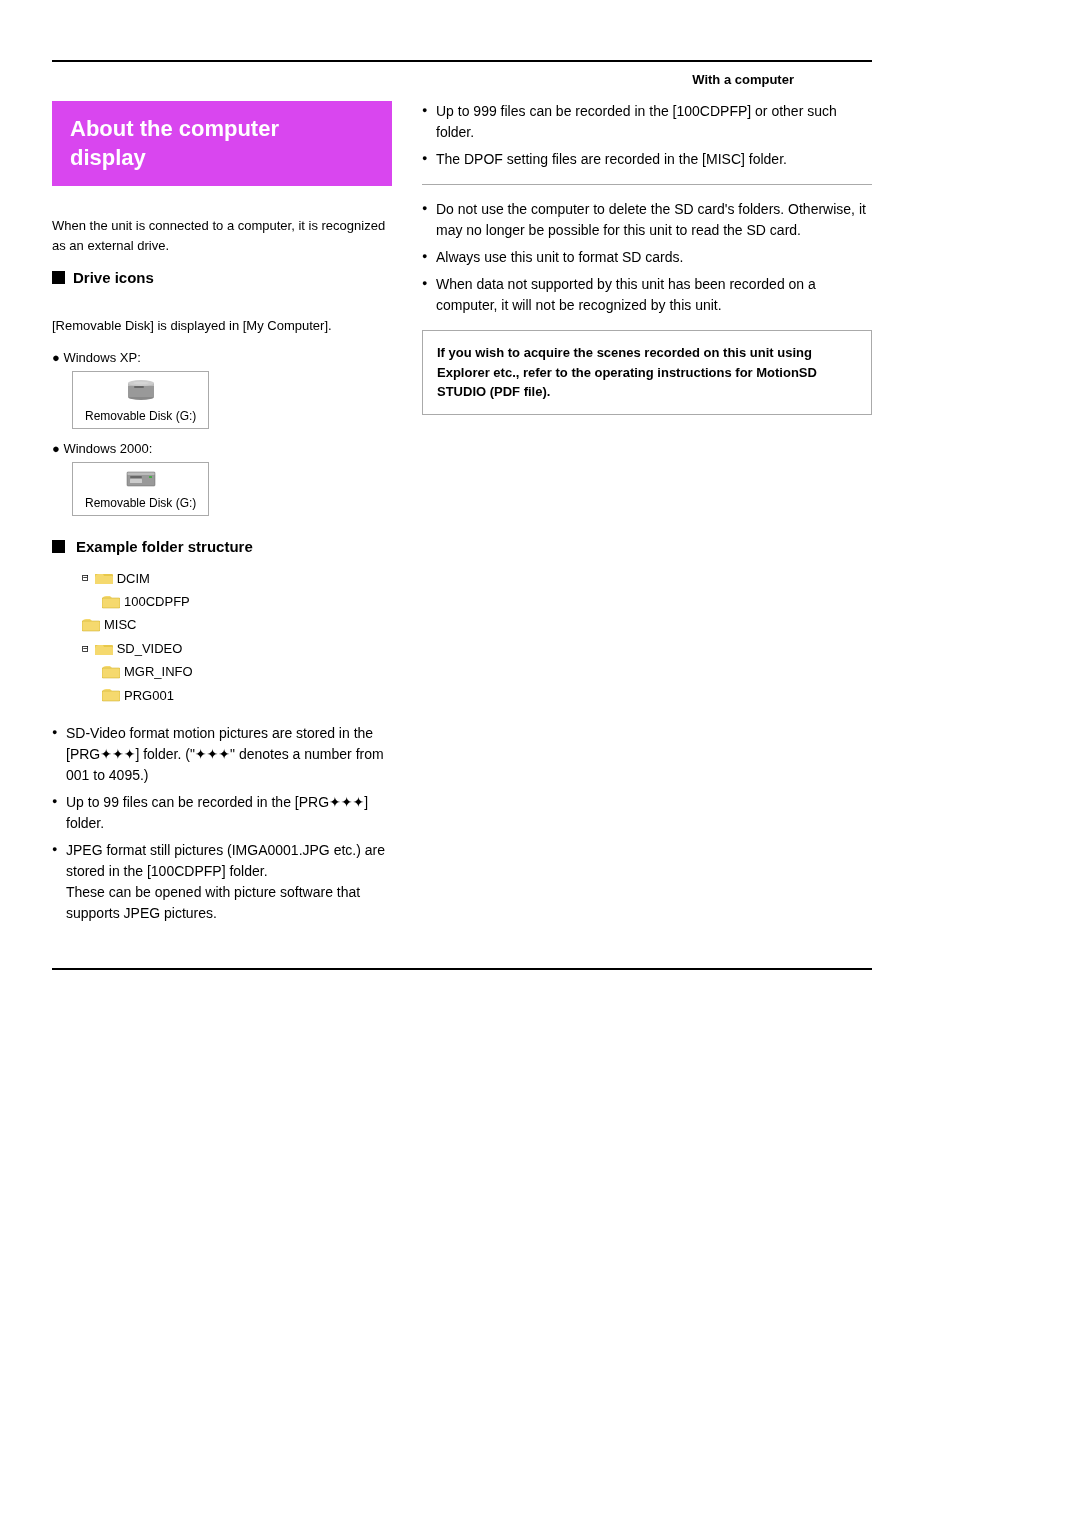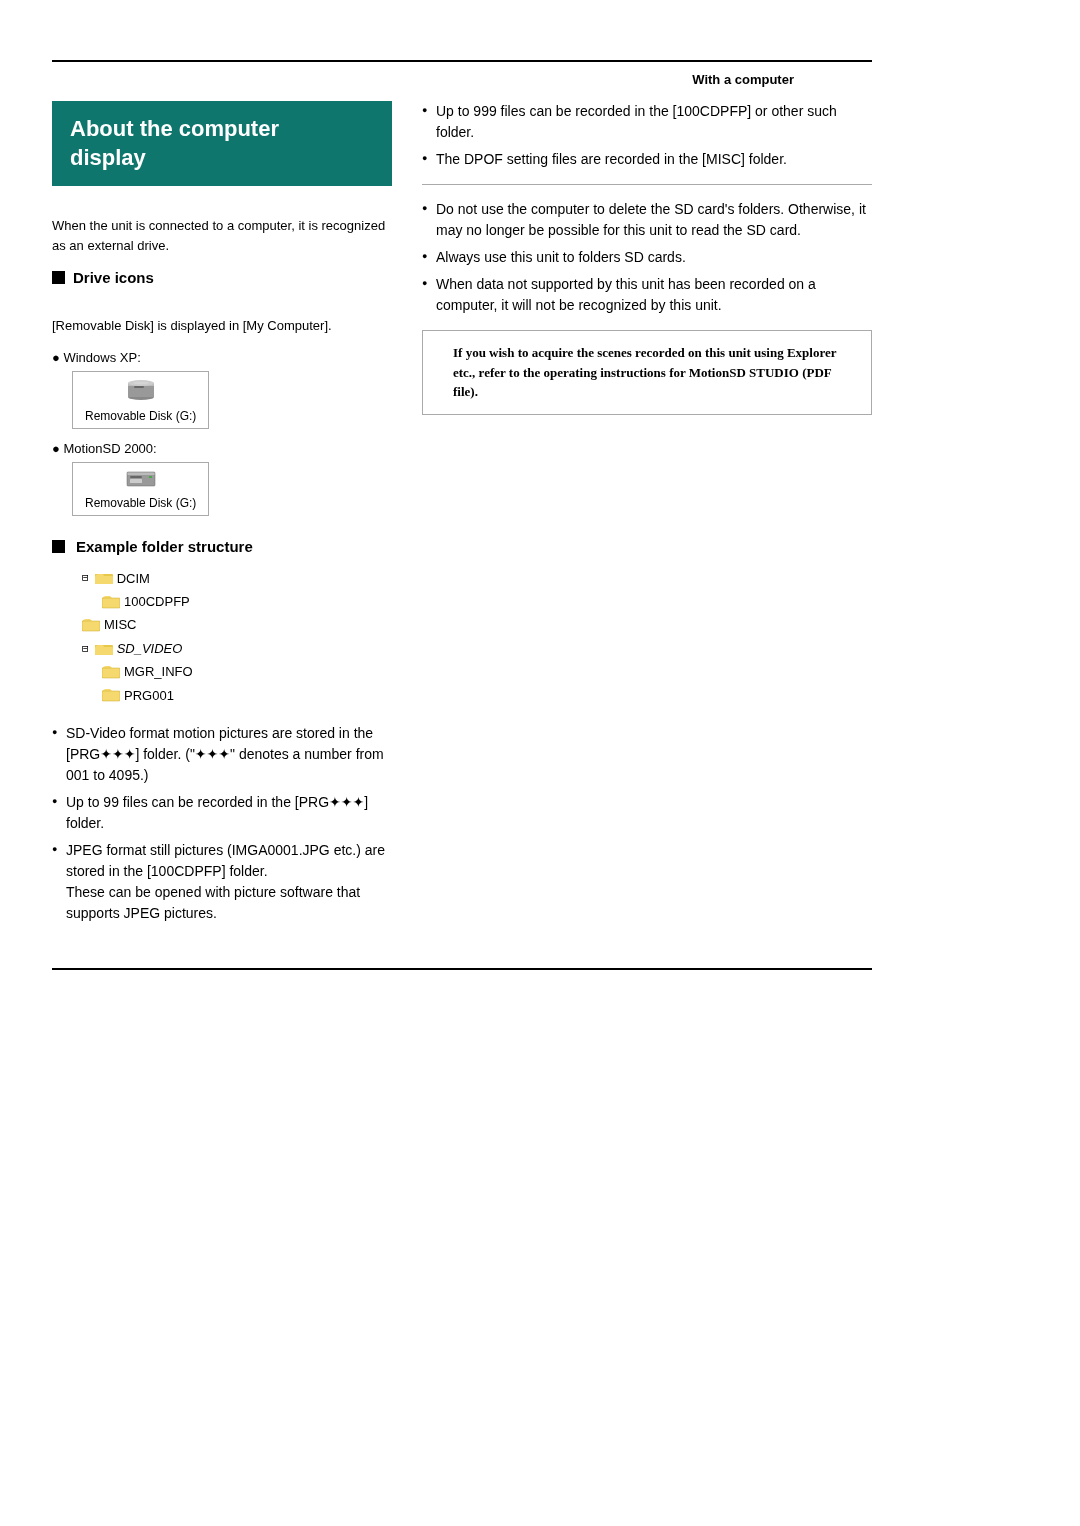--- a/index.html
+++ b/index.html
@@ -50,21 +50,21 @@
       flex: 0 0 340px;
     }
 
     .col-right {
       flex: 1;
     }
 
     
     .title-box {
       background-color: #1a1a2e;
-      background: #0f766e;
+      background: #d946ef;
       padding: 14px 18px 14px 18px;
       margin-bottom: 16px;
     }
 
     .title-box h1 {
       color: #fff;
       font-size: 22px;
       font-weight: bold;
       line-height: 1.3;
     }
@@ -156,24 +156,23 @@
 
     
     .divider-line {
       border-top: 1px solid #aaa;
       margin: 14px 0;
     }
 
     
     .info-box {
       border: 1px solid #aaa;
-      padding: 12px 30px;
+      padding: 12px 14px;
       font-size: 13px;
       line-height: 1.5;
-      font-family: Liberation Serif, serif;
     }
 
     .info-box strong {
       font-weight: bold;
     }
 
     
     .bottom-rule {
       width: 820px;
       margin: 30px auto 0 auto;
@@ -250,21 +249,21 @@
           <ellipse cx="15" cy="6" rx="13" ry="3" fill="#ccc"></ellipse>
 
           <rect x="8" y="9" width="10" height="2" fill="#666" rx="1"></rect>
 
           <ellipse cx="15" cy="6" rx="8" ry="1.5" fill="#ddd" opacity="0.5"></ellipse>
         </svg>
         <span style="font-size:12px;">Removable Disk (G:)</span>
       </div>
 
       
-      <p class="windows-label">● MotionSD 2000:</p>
+      <p class="windows-label">● Windows 2000:</p>
 
       
       <div class="drive-icon-box">
 
         <svg width="30" height="20" viewBox="0 0 30 20">
 
           <rect x="1" y="4" width="28" height="14" fill="#999" rx="1"></rect>
           <rect x="1" y="4" width="28" height="3" fill="#bbb" rx="1"></rect>
 
           <rect x="1" y="4" width="28" height="14" fill="none" stroke="#666" stroke-width="0.5" rx="1"></rect>
@@ -319,21 +318,21 @@
         </div>
 
         <div class="folder-row">
           <span style="font-size:11px;font-family:monospace;margin-right:2px;">⊟</span>
           <svg width="18" height="14" viewBox="0 0 18 14">
             <rect x="0" y="3" width="18" height="10" fill="#e8c84a" rx="1"></rect>
             <rect x="0" y="3" width="8" height="3" fill="#e8c84a" rx="1"></rect>
             <path d="M0 5 Q2 3 4 3 L8 3 L9 5 Z" fill="#f5d96e"></path>
             <rect x="0" y="5" width="18" height="8" fill="#f5d96e" rx="1"></rect>
           </svg>
-          <span style="font-size:13px;font-style:italic;">SD_VIDEO</span>
+          <span style="font-size:13px;">SD_VIDEO</span>
         </div>
 
         <div class="folder-row indent1">
           <svg width="18" height="14" viewBox="0 0 18 14">
             <rect x="0" y="3" width="18" height="10" fill="#e8c84a" rx="1"></rect>
             <path d="M0 3 Q2 1 4 1 L8 1 L10 3 Z" fill="#f5d96e"></path>
             <rect x="0" y="3" width="18" height="10" fill="#f5d96e" rx="1"></rect>
             <rect x="0" y="3" width="18" height="10" fill="none" stroke="#c8a820" stroke-width="0.5" rx="1"></rect>
           </svg>
           <span style="font-size:13px;">MGR_INFO</span>
@@ -364,21 +363,21 @@
 
       <ul class="bullet-list">
         <li>Up to 999 files can be recorded in the [100CDPFP] or other such folder.</li>
         <li>The DPOF setting files are recorded in the [MISC] folder.</li>
       </ul>
 
       <div class="divider-line"></div>
 
       <ul class="bullet-list">
         <li>Do not use the computer to delete the SD card's folders. Otherwise, it may no longer be possible for this unit to read the SD card.</li>
-        <li>Always use this unit to folders SD cards.</li>
+        <li>Always use this unit to format SD cards.</li>
         <li>When data not supported by this unit has been recorded on a computer, it will not be recognized by this unit.</li>
       </ul>
 
       <div class="info-box">
         <strong>If you wish to acquire the scenes recorded on this unit using Explorer etc., refer to the operating instructions for MotionSD STUDIO (PDF file).</strong>
       </div>
 
     </div>
 
   </div>

